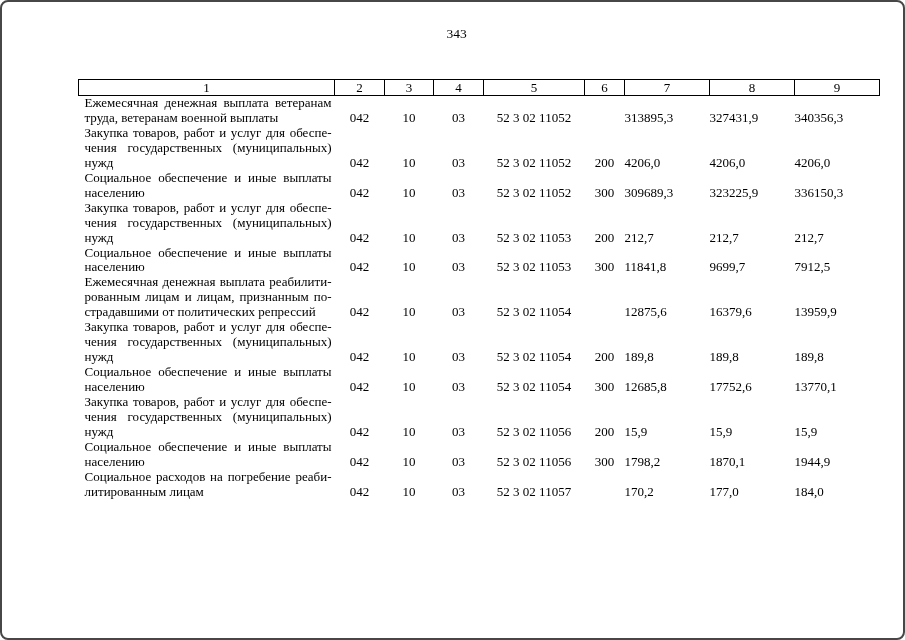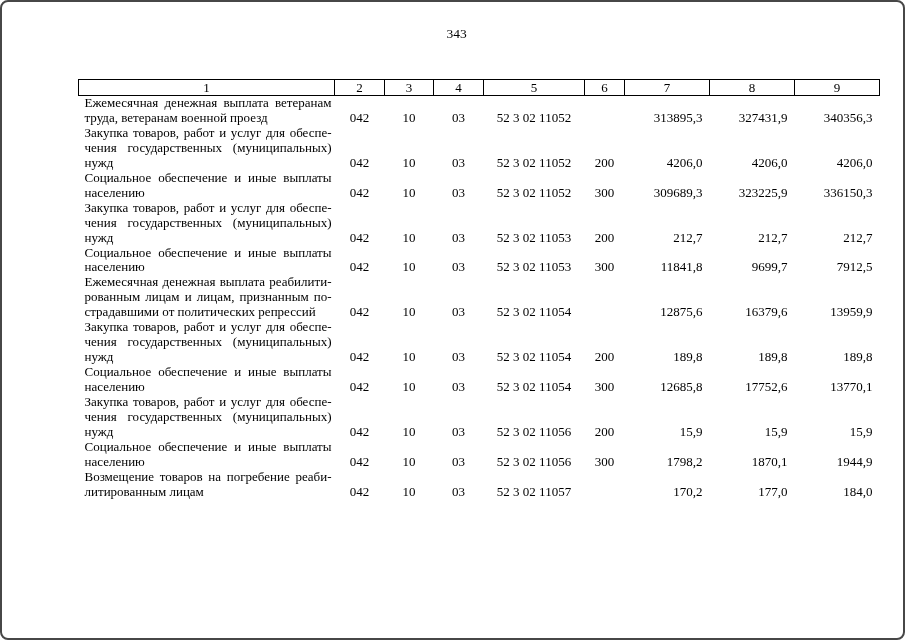--- a/index.html
+++ b/index.html
@@ -68,21 +68,21 @@
   }
   .name-line {
     text-align: justify;
     text-align-last: justify;
     white-space: nowrap;
   }
   .name-line.last {
     text-align-last: left;
   }
   tbody td.mid { text-align: center; }
-  tbody td.num { text-align: right; padding-right: 7px; }
+  tbody td.num { padding-right: 7px; }
 </style>
 </head>
 <body>
 
 <div class="page">
   <div class="page-number">343</div>
 
   <table class="budget">
     <colgroup>
       <col class="w1">
@@ -105,21 +105,21 @@
         <th>6</th>
         <th>7</th>
         <th>8</th>
         <th>9</th>
       </tr>
     </thead>
     <tbody>
         <tr>
           <td class="c1">
             <div class="name-line">Ежемесячная денежная выплата ветеранам</div>
-            <div class="name-line last">труда, ветеранам военной проезд</div>
+            <div class="name-line last">труда, ветеранам военной выплаты</div>
           </td>
           <td class="mid">042</td>
           <td class="mid">10</td>
           <td class="mid">03</td>
           <td class="mid">52 3 02 11052</td>
           <td class="mid"></td>
           <td class="num">313895,3</td>
           <td class="num">327431,9</td>
           <td class="num">340356,3</td>
         </tr>
@@ -249,21 +249,21 @@
           <td class="mid">10</td>
           <td class="mid">03</td>
           <td class="mid">52 3 02 11056</td>
           <td class="mid">300</td>
           <td class="num">1798,2</td>
           <td class="num">1870,1</td>
           <td class="num">1944,9</td>
         </tr>
         <tr>
           <td class="c1">
-            <div class="name-line">Возмещение товаров на погребение реаби-</div>
+            <div class="name-line">Социальное расходов на погребение реаби-</div>
             <div class="name-line last">литированным лицам</div>
           </td>
           <td class="mid">042</td>
           <td class="mid">10</td>
           <td class="mid">03</td>
           <td class="mid">52 3 02 11057</td>
           <td class="mid"></td>
           <td class="num">170,2</td>
           <td class="num">177,0</td>
           <td class="num">184,0</td>

